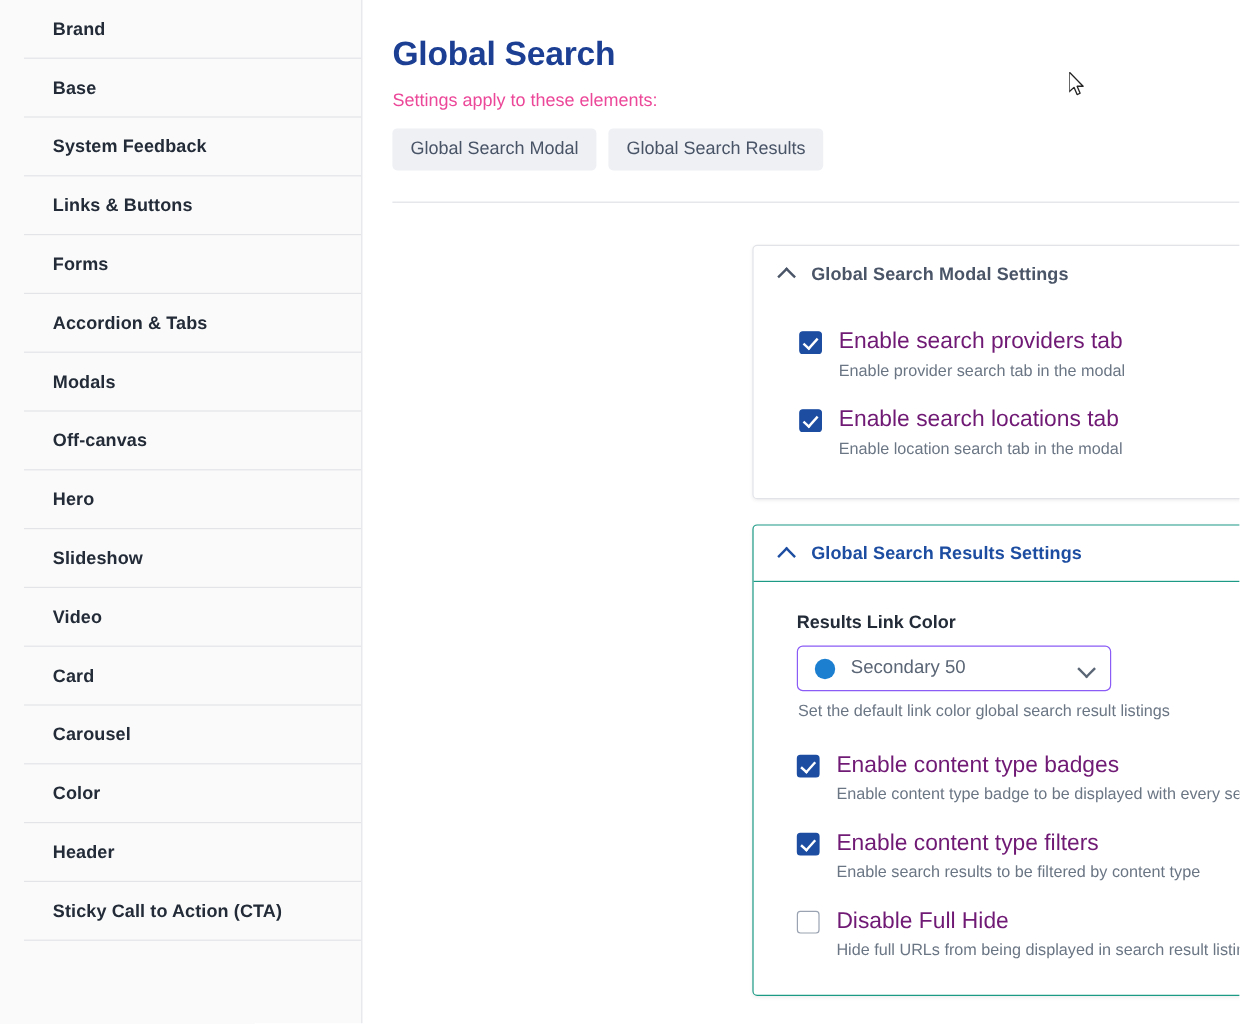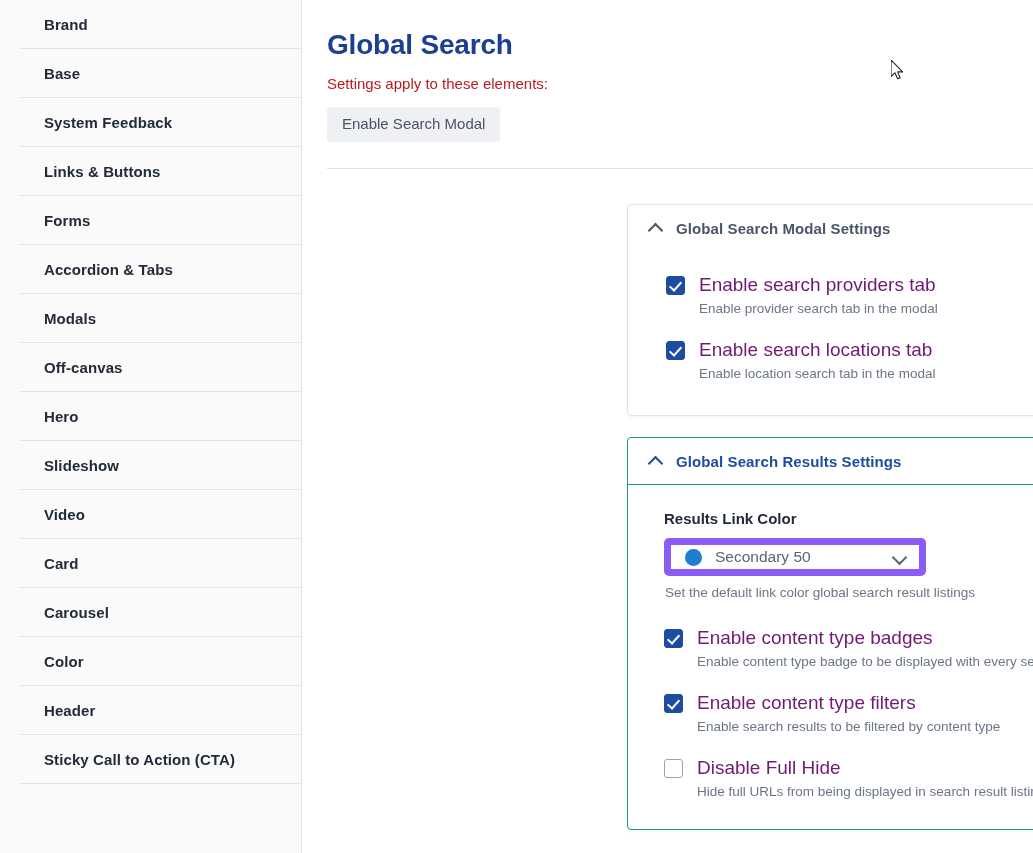--- a/index.html
+++ b/index.html
@@ -80,21 +80,21 @@
     font-size: 28px;
     font-weight: bold;
     color: #1c3f94;
     letter-spacing: -0.2px;
     line-height: 34px;
     margin-bottom: 12px;
   }
 
   .applies-label {
     font-size: 15px;
-    color: #b91c1c;
+    color: #ec4899;
     line-height: 20px;
     margin-bottom: 13px;
   }
 
   .chip-row { display: flex; gap: 10px; }
 
   .chip {
     background: #eef0f4;
     border-radius: 4px;
     padding: 8px 15px 9px 15px;
@@ -230,21 +230,21 @@
     font-size: 15px;
     font-weight: bold;
     color: #222b37;
     line-height: 20px;
     margin-bottom: 9px;
   }
 
   .select {
     width: 262px;
     height: 38px;
-    border: 7px solid #8b5cf6;
+    border: 1px solid #8b5cf6;
     border-radius: 5px;
     background: #ffffff;
     display: flex;
     align-items: center;
     padding: 0 12px 0 14px;
     cursor: pointer;
   }
 
   .swatch {
     width: 17px;
@@ -356,21 +356,22 @@
       </li>
     </ul>
   </nav>
 
   <main class="content">
 
     <div class="content-inner">
       <h1 class="page-title">Global Search</h1>
       <div class="applies-label">Settings apply to these elements:</div>
       <div class="chip-row">
-        <span class="chip">Enable Search Modal</span>
+        <span class="chip">Global Search Modal</span>
+        <span class="chip">Global Search Results</span>
       </div>
       <div class="divider"></div>
     </div>
 
     <section class="panel modal-panel">
       <div class="panel-header">
         <span class="chev"></span>
         <span class="panel-title">Global Search Modal Settings</span>
       </div>
       <div class="panel-body">

